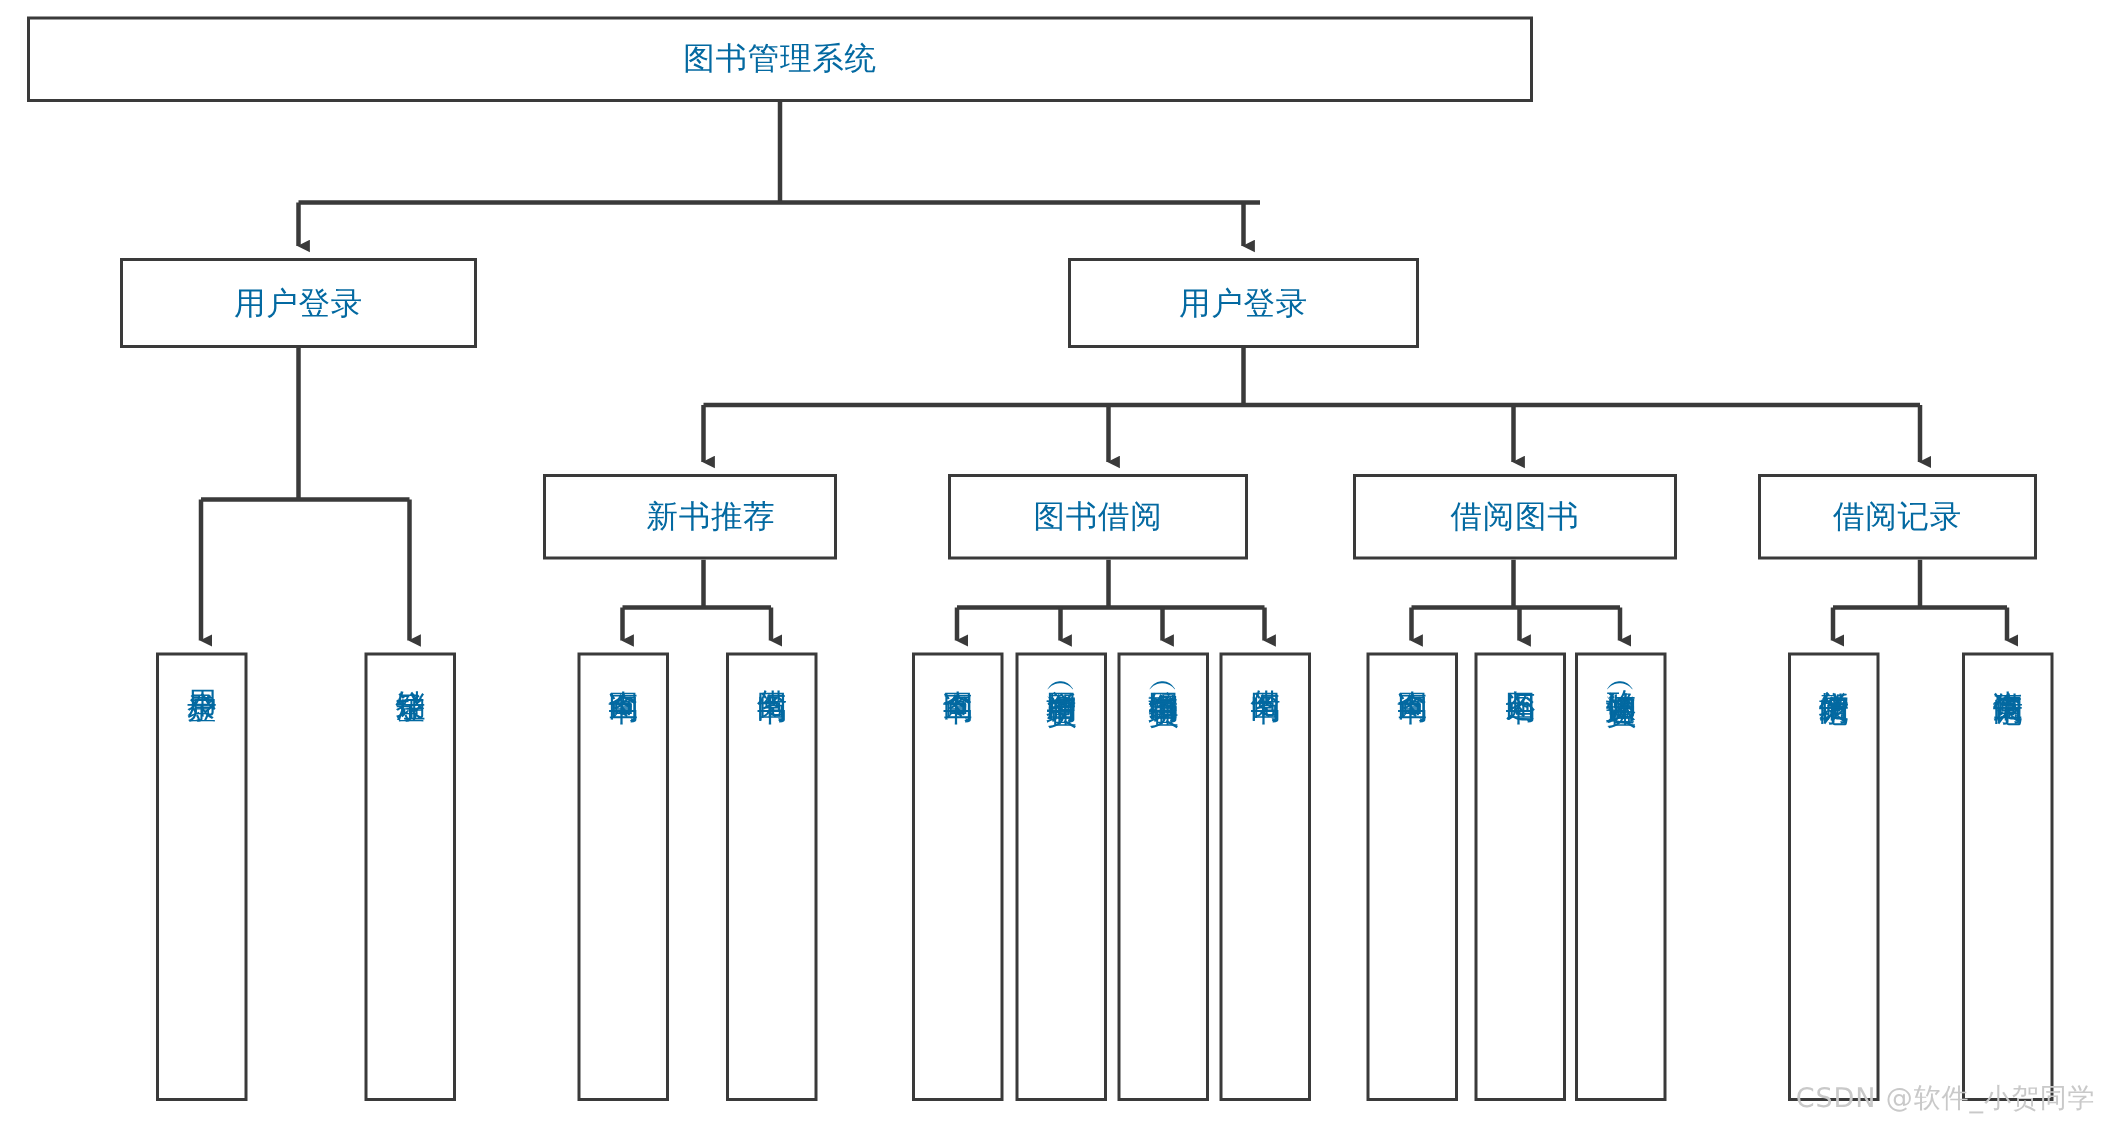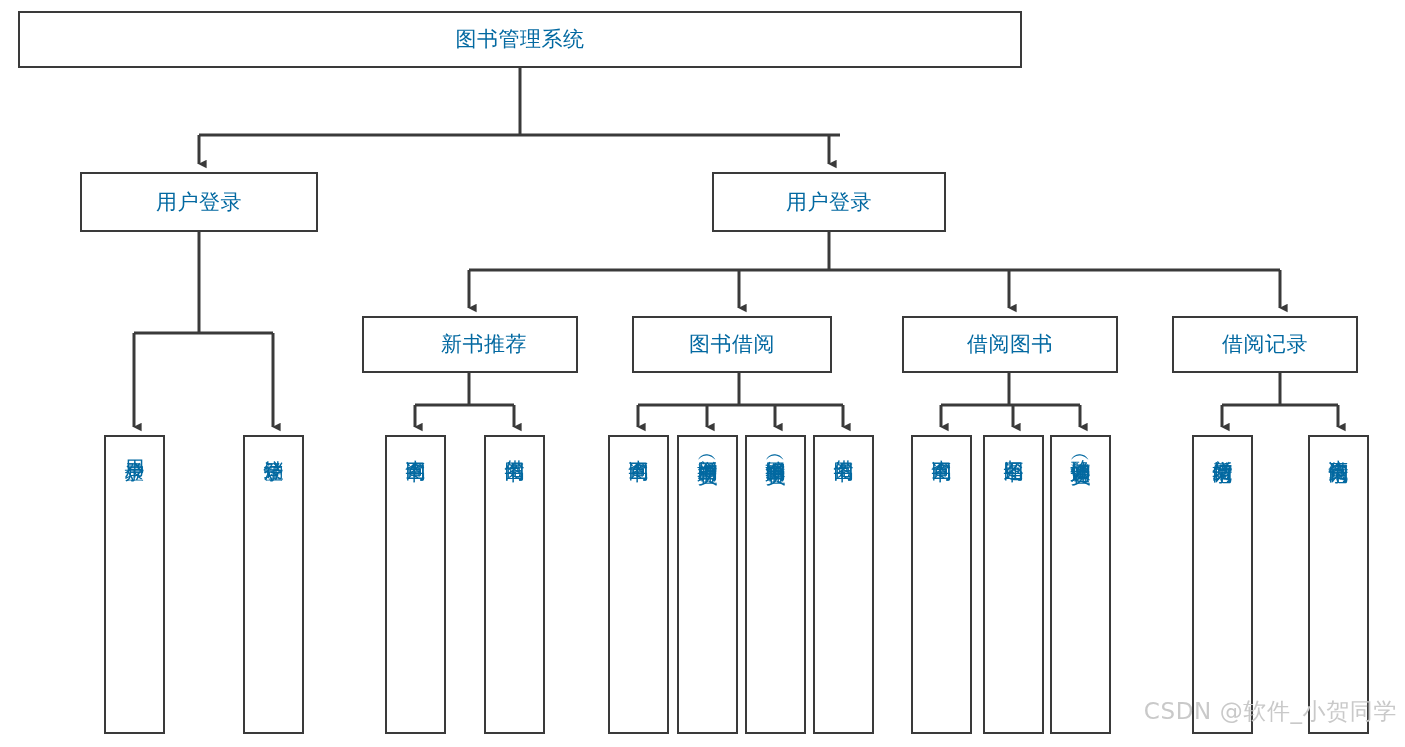--- a/index.html
+++ b/index.html
@@ -57,22 +57,22 @@
     max-height: 100%;
   }
   .node.root .node-label,
   .node.tier1 .node-label,
   .node.tier2 .node-label {
     font-size: 21px;
   }
   #watermark {
     position: absolute;
     right: 8px;
-    bottom: 20px;
-    font-size: 23px;
+    bottom: 3px;
+    font-size: 18px;
     color: #c9c9c9;
     letter-spacing: 0.6px;
     z-index: 3;
     white-space: nowrap;
     user-select: none;
   }
 </style>
 </head>
 <body>
 
@@ -132,21 +132,21 @@
     <span class="node-label">图书管理系统</span>
   </div>
 
   <div class="node tier1" style="left:80px; top:172px; width:238px; height:60px;">
     <span class="node-label">用户登录</span>
   </div>
   <div class="node tier1" style="left:712px; top:172px; width:234px; height:60px;">
     <span class="node-label">用户登录</span>
   </div>
 
-  <div class="node tier2" style="left:362px; top:316px; width:216px; height:57px;padding-left:28px;">
+  <div class="node tier2" style="left:362px; top:316px; width:196px; height:57px;padding-left:28px;">
     <span class="node-label">新书推荐</span>
   </div>
   <div class="node tier2" style="left:632px; top:316px; width:200px; height:57px;text-align:center;">
     <span class="node-label">图书借阅</span>
   </div>
   <div class="node tier2" style="left:902px; top:316px; width:216px; height:57px;">
     <span class="node-label">借阅图书</span>
   </div>
   <div class="node tier2" style="left:1172px; top:316px; width:186px; height:57px;">
     <span class="node-label">借阅记录</span>

